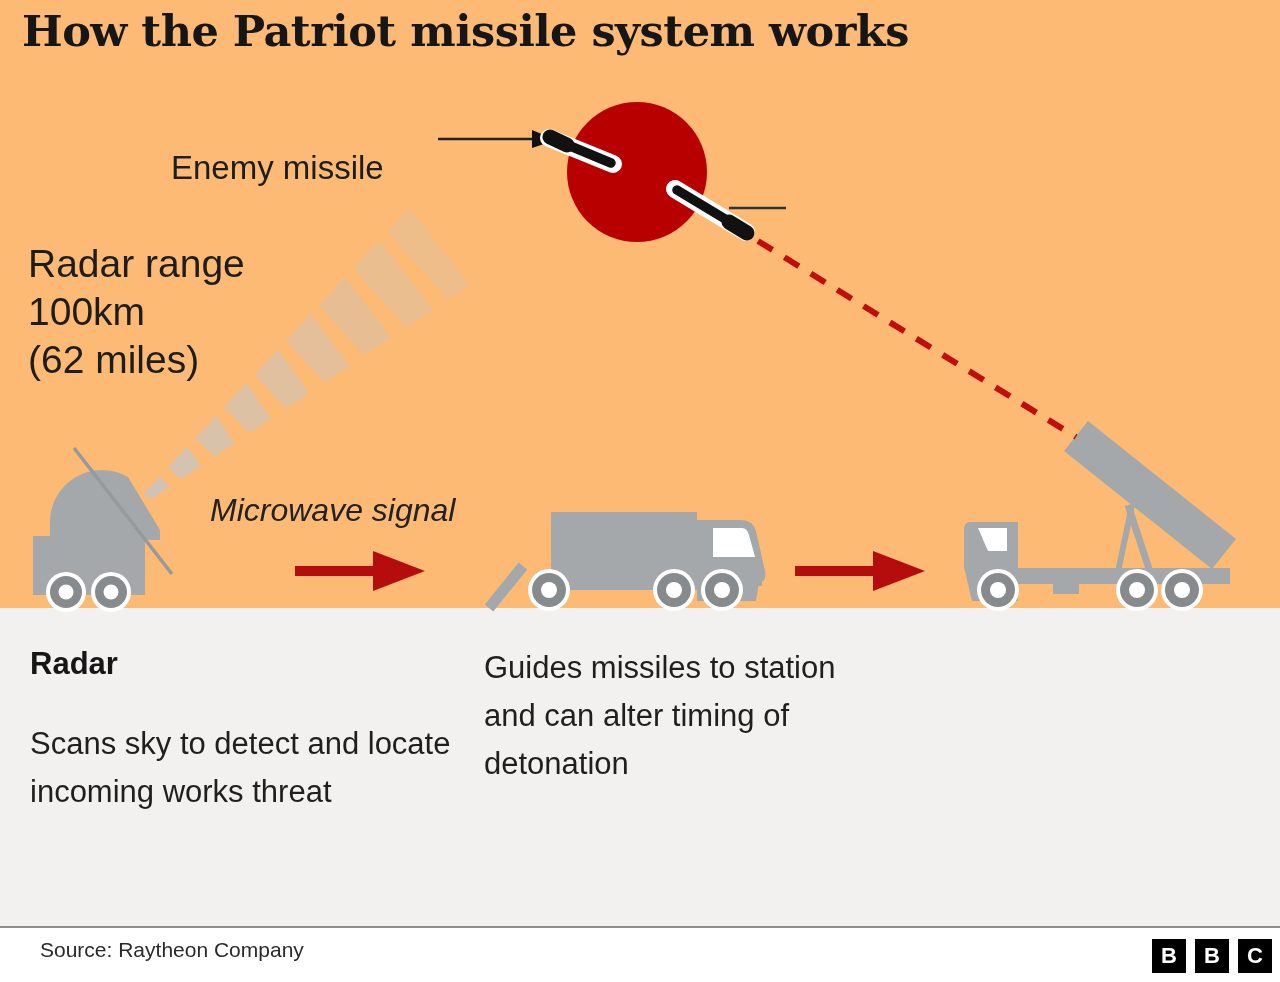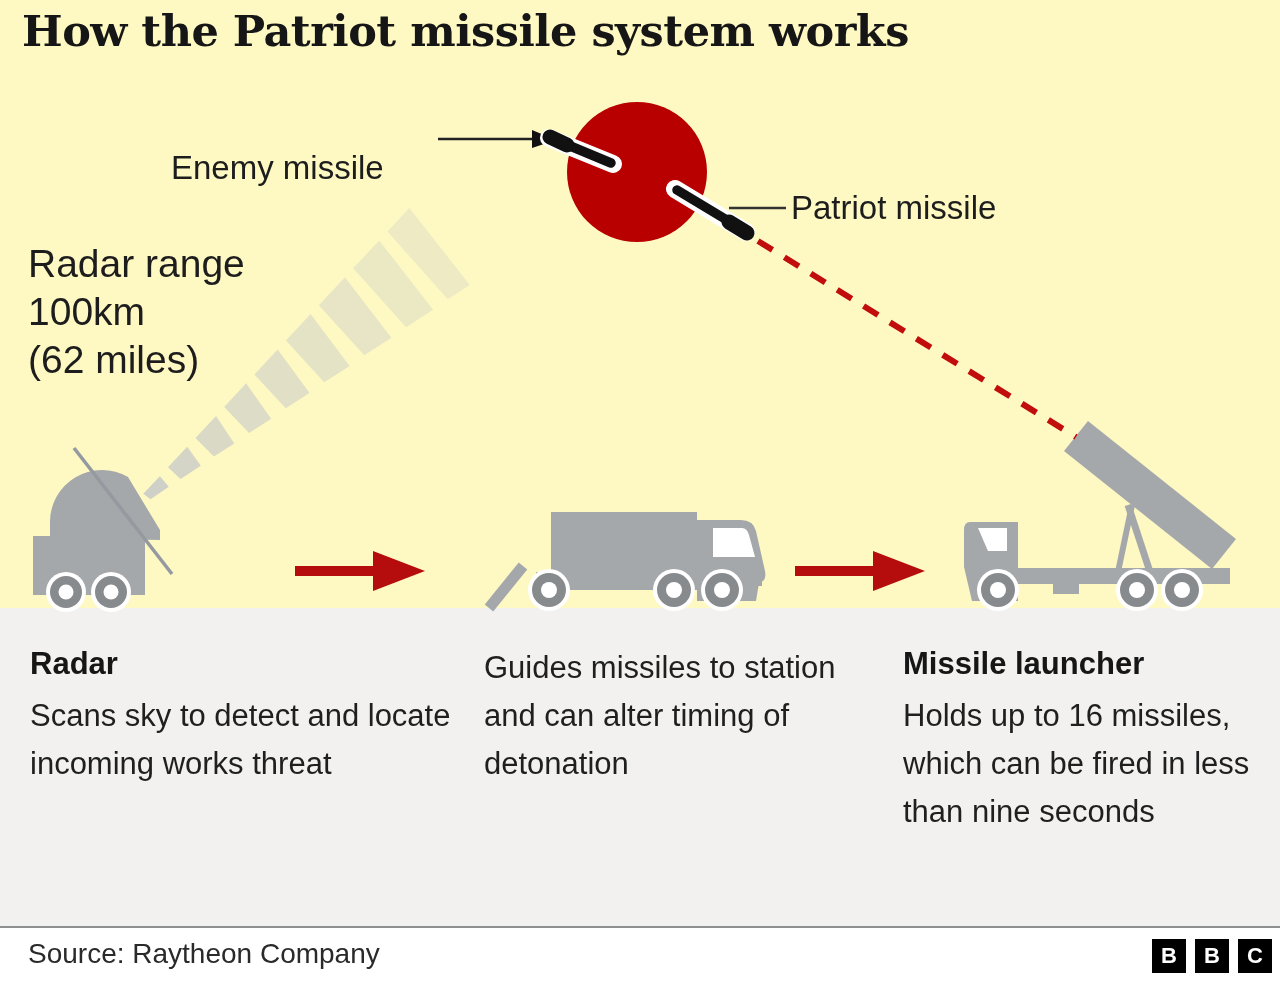--- a/index.html
+++ b/index.html
@@ -1,21 +1,21 @@
 <!DOCTYPE html>
 <html><head>
 <meta charset="utf-8">
 <style>
   * { margin: 0; padding: 0; box-sizing: border-box; }
   html, body { background: #ffffff; }
   .canvas {
     position: relative;
     width: 1280px;
     height: 982px;
-    background: #fef9c3;
+    background: #fdba74;
     overflow: hidden;
     font-family: "Liberation Sans", "DejaVu Sans", sans-serif;
     color: #1d1d1d;
   }
   .layer-svg { position: absolute; left: 0; top: 0; z-index: 2; pointer-events: none; }
   .txt { position: absolute; z-index: 3; }
 
   .title {
     left: 22px; top: 6px;
     font-family: "DejaVu Serif", "Liberation Serif", serif;
@@ -41,33 +41,33 @@
     position: absolute; z-index: 1;
     left: 0; top: 608px; width: 1280px; height: 320px;
     background: #f2f1f0;
   }
   .col { position: absolute; top: 644px; z-index: 3; }
   .col-1 { left: 30px;  width: 430px; }
   .col-2 { left: 484px; width: 395px; }
   .col-3 { left: 903px; width: 368px; }
   .col h2 {
     font-size: 31px; font-weight: 700; color: #161616;
-    line-height: 40px; margin-bottom: 8px;
+    line-height: 40px; margin-bottom: 36px;
   }
   .col p { font-size: 31px; line-height: 48px; color: #1f1f1f; }
 
   .footer {
     position: absolute; z-index: 3;
     left: 0; top: 926px; width: 1280px; height: 56px;
     background: #ffffff;
     border-top: 2px solid #8f8f8f;
   }
   .source {
-    position: absolute; left: 28px; top: 10px;
-    font-size: 28px; color: #2a2a2a;
+    position: absolute; left: 40px; top: 10px;
+    font-size: 21px; color: #2a2a2a;
   }
   .bbc-logo { position: absolute; right: 8px; top: 11px; display: flex; gap: 9px; }
   .bbc-logo .blk {
     width: 34px; height: 34px; background: #000;
     color: #fff; font-weight: 700; font-size: 22px;
     display: flex; align-items: center; justify-content: center;
     font-family: "Liberation Sans", sans-serif;
   }
 </style>
 </head>
@@ -182,35 +182,31 @@
     <g>
       <line x1="675" y1="189" x2="746" y2="232" stroke="#fff" stroke-width="18" stroke-linecap="round"></line>
       <line x1="729" y1="222" x2="747" y2="233" stroke="#111" stroke-width="15" stroke-linecap="round"></line>
       <line x1="677" y1="190" x2="745" y2="231" stroke="#111" stroke-width="9.5" stroke-linecap="round"></line>
     </g>
   </svg>
 
   <h1 class="txt title">How the Patriot missile system works</h1>
 
   <div class="txt lbl lbl-enemy">Enemy missile</div>
-  <div class="txt lbl lbl-patriot">Patriot missile</div>
   <div class="txt lbl-radar-range">Radar range
 100km
 (62 miles)</div>
+  <div class="txt lbl-microwave">Microwave signal</div>
 
   <div class="col col-1">
     <h2>Radar</h2>
     <p>Scans sky to detect and locate incoming works threat</p>
   </div>
   <div class="col col-2">
     <p>Guides missiles to station and can alter timing of detonation</p>
-  </div>
-  <div class="col col-3">
-    <h2>Missile launcher</h2>
-    <p>Holds up to 16 missiles, which can be fired in less than nine seconds</p>
   </div>
 
   <div class="footer">
     <div class="source">Source: Raytheon Company</div>
     <div class="bbc-logo">
       <span class="blk">B</span>
       <span class="blk">B</span>
       <span class="blk">C</span>
     </div>
   </div>

